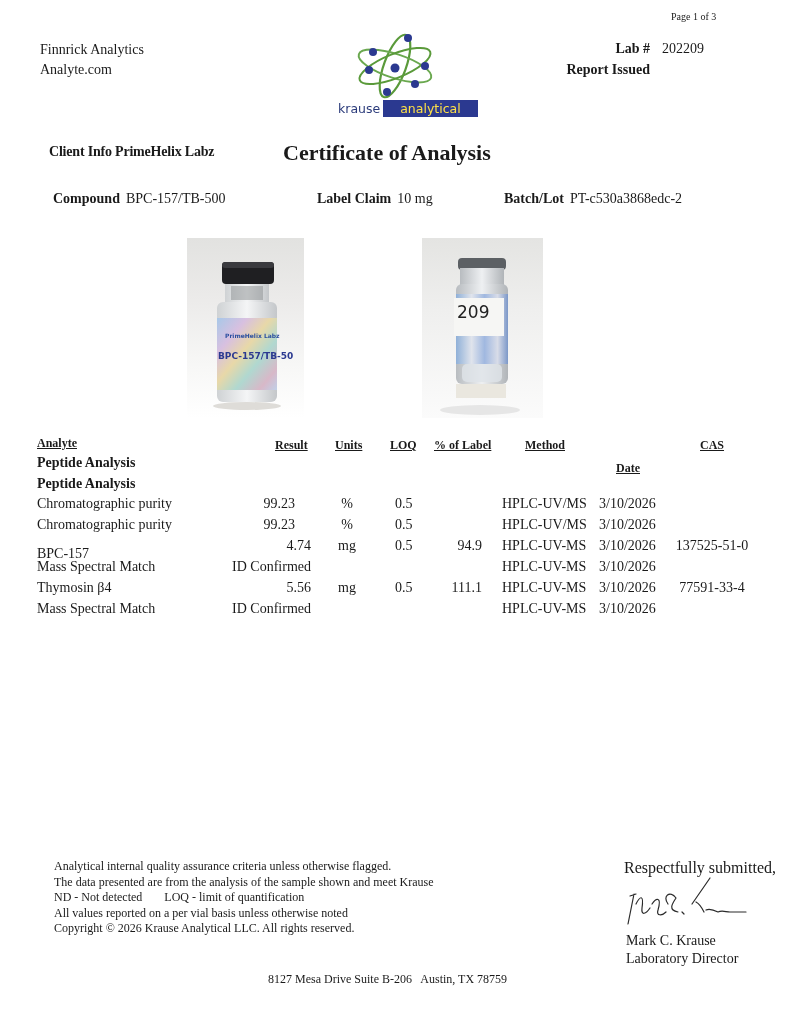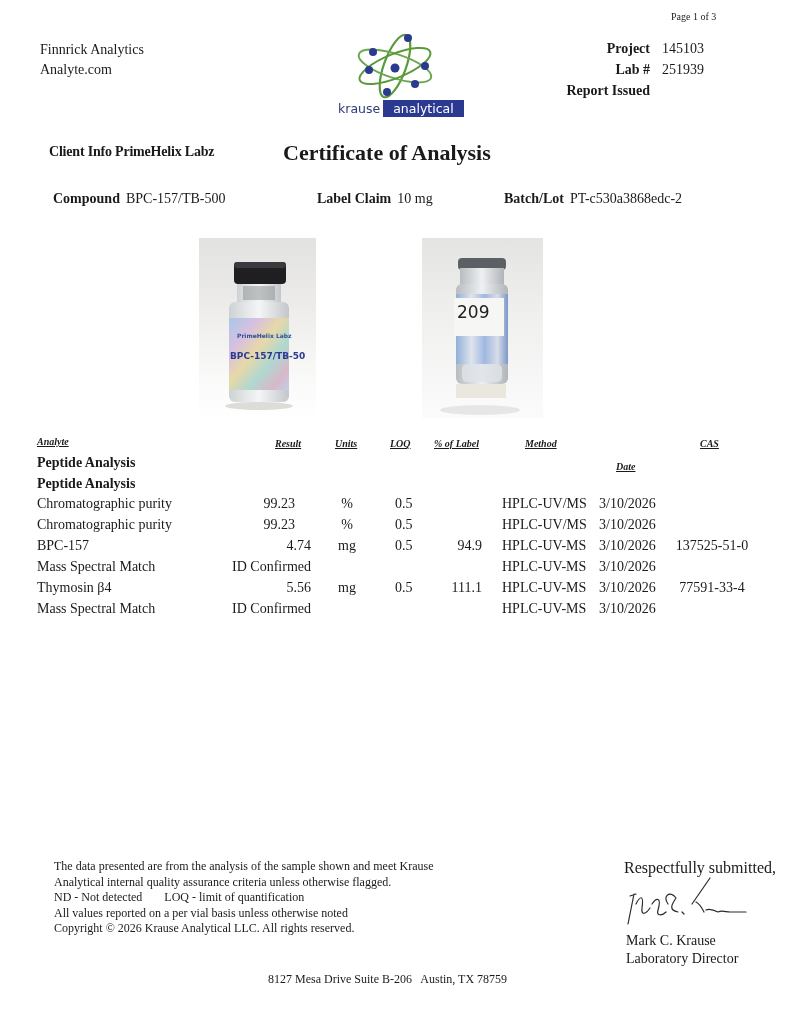--- a/index.html
+++ b/index.html
@@ -6,34 +6,34 @@
     body {
       width: 791px; height: 1024px; position: relative; overflow: hidden;
       font-family: "Liberation Serif", "DejaVu Serif", serif; color: #1a1a1a;
     }
     .abs { position: absolute; }
     .page-num { top: 11px; left: 671px; font-size: 10px; }
     .company { top: 40px; left: 40px; font-size: 14px; line-height: 20px; }
     .logo { top: 30px; left: 336px; width: 120px; height: 90px; }
     .logo-text { position: absolute; left: 2px; top: 70px; font-family: "DejaVu Sans", sans-serif; font-size: 12.5px; white-space: nowrap; display: flex; align-items: center; }
     .logo-text .k { color: #2a3a7a; margin-right: 3px; }
-    .logo-text .a { background: #2b3990; color: #ffffff; padding: 0 10px; line-height: 17px; text-align: center; }
+    .logo-text .a { background: #2b3990; color: #fde047; padding: 0 17px; line-height: 17px; text-align: center; }
     .meta { top: 38px; left: 540px; font-size: 14px; }
     .meta-row { display: flex; height: 21px; align-items: center; }
     .meta-label { width: 110px; text-align: right; font-weight: bold; padding-right: 12px; }
     .meta-val { }
     .client { top: 144px; left: 49px; font-size: 14px; font-weight: bold; letter-spacing: -0.2px; }
     .title { top: 140px; left: 283px; font-size: 22px; font-weight: bold; }
     .info { top: 191px; font-size: 14px; }
     .info b { margin-right: 6px; }
     .photo { top: 238px; height: 180px; overflow: hidden; }
-    .photo1 { left: 199px; width: 117px; background: linear-gradient(180deg, #e2e2e0 0%, #ecebea 35%, #f7f7f6 70%, #ffffff 100%); }
+    .photo1 { left: 187px; width: 117px; background: linear-gradient(180deg, #e2e2e0 0%, #ecebea 35%, #f7f7f6 70%, #ffffff 100%); }
     .photo2 { left: 422px; width: 121px; background: linear-gradient(180deg, #e4e4e2 0%, #efefee 40%, #fbfbfb 100%); }
     .table { top: 436px; left: 37px; font-size: 14px; }
-    .th { position: absolute; font-weight: bold; text-decoration: underline; font-size: 10px; white-space: nowrap; font-style: italic; }
+    .th { position: absolute; font-weight: bold; text-decoration: underline; font-size: 12px; white-space: nowrap; }
     .row { position: absolute; left: 0; height: 21px; white-space: nowrap; }
     .cell { position: absolute; white-space: nowrap; }
     .r { text-align: right; }
     .c { text-align: center; }
     .section { font-weight: bold; }
     .footer-notes { top: 859px; left: 54px; font-size: 12px; line-height: 15.6px; }
     .footer-notes .gap { display: inline-block; width: 22px; }
     .sign { top: 859px; left: 624px; font-size: 16px; }
     .sig-name { top: 932px; left: 626px; font-size: 14px; line-height: 18px; }
     .address { top: 972px; left: 268px; font-size: 12px; }
@@ -62,26 +62,22 @@
     <circle cx="37" cy="62" r="4" fill="#2b3990"></circle>
   </svg>
   <div class="logo-text">
     <span class="k">krause</span>
     <span class="a">analytical</span>
   </div>
 </div>
 
 <div class="abs meta">
   <div class="meta-row">
-    <span class="meta-label">Project</span>
-    <span class="meta-val">145103</span>
-  </div>
-  <div class="meta-row">
     <span class="meta-label">Lab #</span>
-    <span class="meta-val">251939</span>
+    <span class="meta-val">202209</span>
   </div>
   <div class="meta-row">
     <span class="meta-label">Report Issued</span>
     <span class="meta-val"></span>
   </div>
 </div>
 
 <div class="abs client">
   <span>Client Info</span>
   <span>PrimeHelix Labz</span>
@@ -185,21 +181,21 @@
     <span class="cell" style="left:0;">Chromatographic purity</span>
     <span class="cell r" style="right:-258px;">99.23</span>
     <span class="cell c" style="left:298px;width:24px;">%</span>
     <span class="cell" style="left:358px;">0.5</span>
     <span class="cell r" style="left:395px;width:50px;"></span>
     <span class="cell" style="left:465px;">HPLC-UV/MS</span>
     <span class="cell" style="left:562px;">3/10/2026</span>
     <span class="cell c" style="left:620px;width:110px;"></span>
   </div>
   <div class="row" style="top:102px;">
-    <span class="cell" style="left:0;">BPC-157</span>
+    <span class="cell" style="left:0;margin-top:8px;">BPC-157</span>
     <span class="cell r" style="left:200px;width:74px;">4.74</span>
     <span class="cell c" style="left:298px;width:24px;">mg</span>
     <span class="cell" style="left:358px;">0.5</span>
     <span class="cell r" style="left:395px;width:50px;">94.9</span>
     <span class="cell" style="left:465px;">HPLC-UV-MS</span>
     <span class="cell" style="left:562px;">3/10/2026</span>
     <span class="cell c" style="left:620px;width:110px;">137525-51-0</span>
   </div>
   <div class="row" style="top:123px;">
     <span class="cell" style="left:0;">Mass Spectral Match</span>
@@ -227,22 +223,22 @@
     <span class="cell c" style="left:298px;width:24px;"></span>
     <span class="cell" style="left:358px;"></span>
     <span class="cell r" style="left:395px;width:50px;"></span>
     <span class="cell" style="left:465px;">HPLC-UV-MS</span>
     <span class="cell" style="left:562px;">3/10/2026</span>
     <span class="cell c" style="left:620px;width:110px;"></span>
   </div>
 </div>
 
 <div class="abs footer-notes">
+  <div>Analytical internal quality assurance criteria unless otherwise flagged.</div>
   <div>The data presented are from the analysis of the sample shown and meet Krause</div>
-  <div>Analytical internal quality assurance criteria unless otherwise flagged.</div>
   <div>
     <span>ND - Not detected</span><span class="gap"></span><span>LOQ - limit of quantification</span>
   </div>
   <div>All values reported on a per vial basis unless otherwise noted</div>
   <div>Copyright © 2026 Krause Analytical LLC. All rights reserved.</div>
 </div>
 
 <div class="abs sign">Respectfully submitted,</div>
 
 <svg class="abs" style="top:874px;left:622px;" width="130" height="58" viewBox="0 0 130 58">

